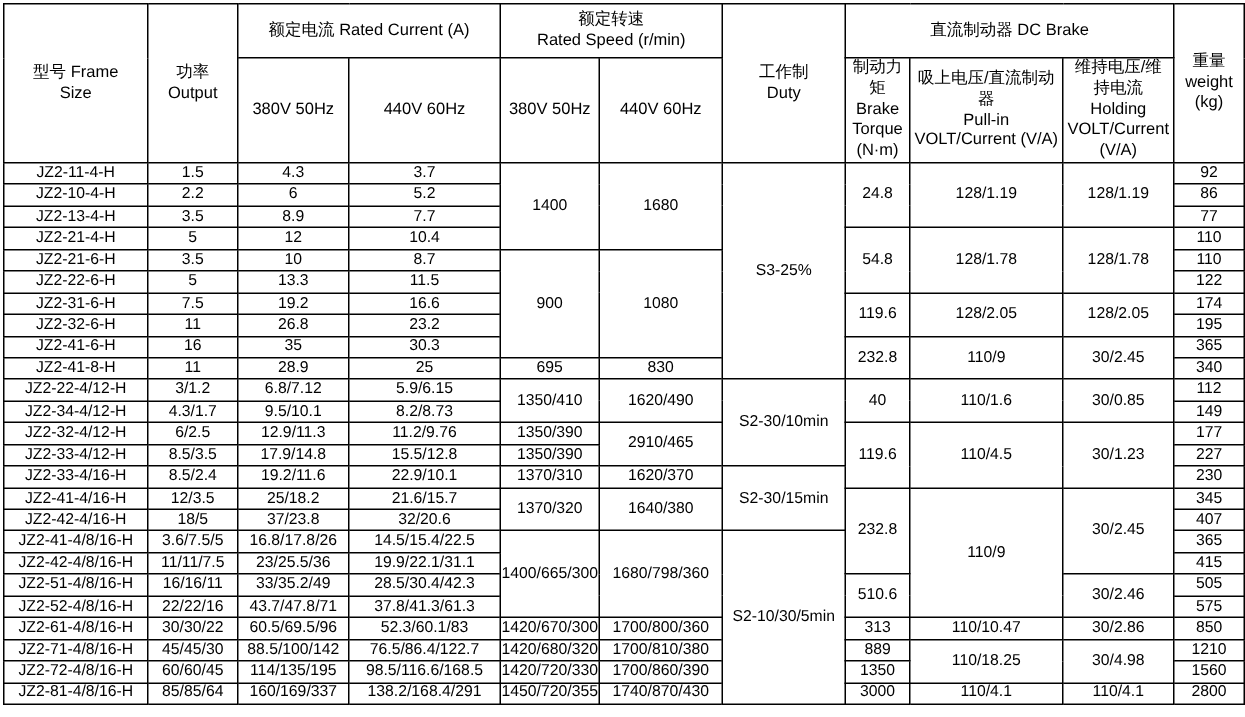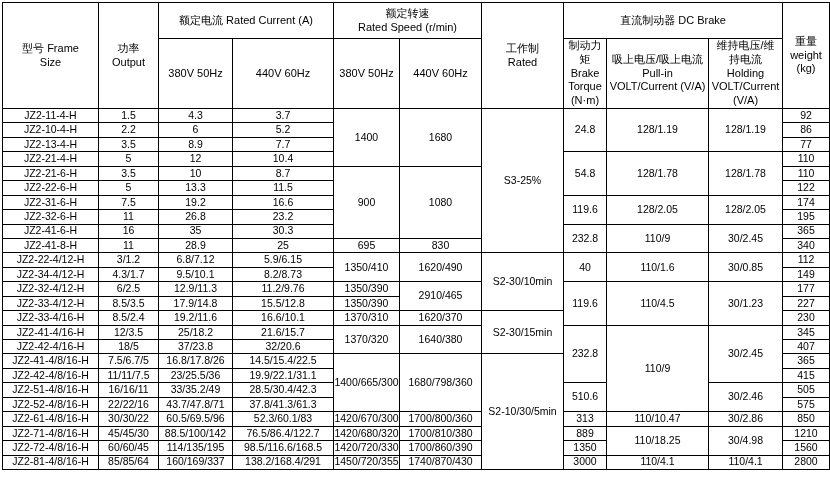--- a/index.html
+++ b/index.html
@@ -65,37 +65,37 @@
     <thead>
       <tr class="h1">
         <th rowspan="2">型号  Frame
 Size</th>
         <th rowspan="2">功率
 Output</th>
         <th colspan="2">额定电流 Rated Current (A)</th>
         <th colspan="2">额定转速
 Rated Speed (r/min)</th>
         <th rowspan="2">工作制
-Rated</th>
+Duty</th>
         <th colspan="3">直流制动器 DC Brake</th>
         <th rowspan="2">重量
 weight
 (kg)</th>
       </tr>
       <tr class="h2">
         <th>380V 50Hz</th>
         <th>440V 60Hz</th>
         <th>380V 50Hz</th>
         <th>440V 60Hz</th>
         <th class="small">制动力
 矩
 Brake
 Torque
 (N·m)</th>
-        <th class="small">吸上电压/吸上电流
+        <th class="small">吸上电压/直流制动器
 Pull-in
 VOLT/Current (V/A)</th>
         <th class="small">维持电压/维
 持电流
 Holding
 VOLT/Current
 (V/A)</th>
       </tr>
     </thead>
     <tbody id="tbody">
@@ -225,21 +225,21 @@
           <td>8.5/3.5</td>
           <td>17.9/14.8</td>
           <td>15.5/12.8</td>
           <td>1350/390</td>
           <td>227</td>
         </tr>
         <tr>
           <td>JZ2-33-4/16-H</td>
           <td>8.5/2.4</td>
           <td>19.2/11.6</td>
-          <td>16.6/10.1</td>
+          <td>22.9/10.1</td>
           <td>1370/310</td>
           <td>1620/370</td>
           <td rowspan="3">S2-30/15min</td>
           <td>230</td>
         </tr>
         <tr>
           <td>JZ2-41-4/16-H</td>
           <td>12/3.5</td>
           <td>25/18.2</td>
           <td>21.6/15.7</td>
@@ -252,21 +252,21 @@
         </tr>
         <tr>
           <td>JZ2-42-4/16-H</td>
           <td>18/5</td>
           <td>37/23.8</td>
           <td>32/20.6</td>
           <td>407</td>
         </tr>
         <tr>
           <td>JZ2-41-4/8/16-H</td>
-          <td>7.5/6.7/5</td>
+          <td>3.6/7.5/5</td>
           <td>16.8/17.8/26</td>
           <td>14.5/15.4/22.5</td>
           <td rowspan="4">1400/665/300</td>
           <td rowspan="4">1680/798/360</td>
           <td rowspan="8">S2-10/30/5min</td>
           <td>365</td>
         </tr>
         <tr>
           <td>JZ2-42-4/8/16-H</td>
           <td>11/11/7.5</td>

